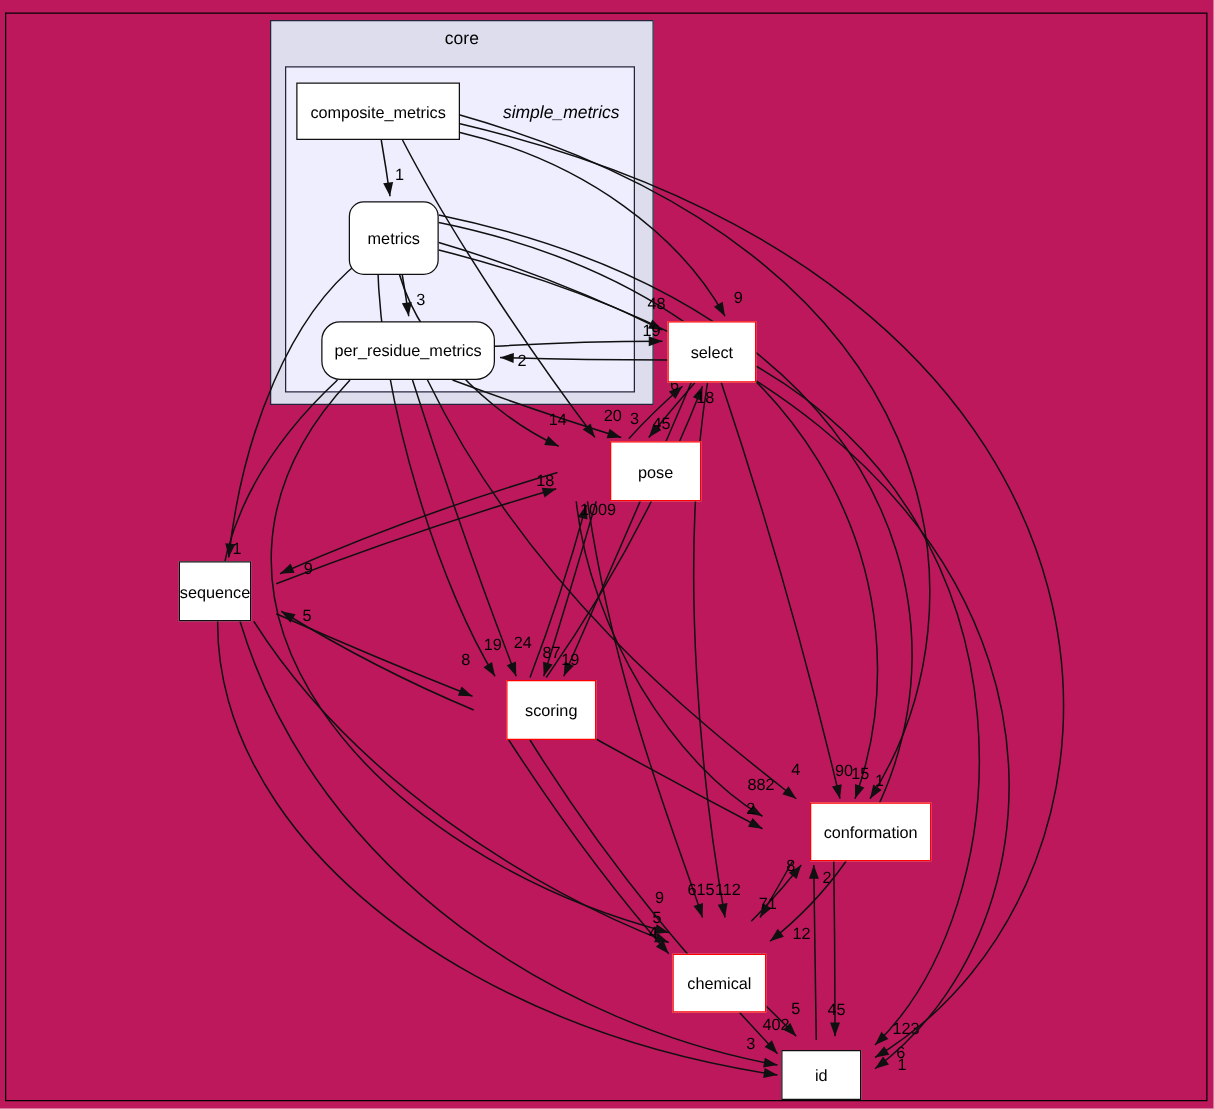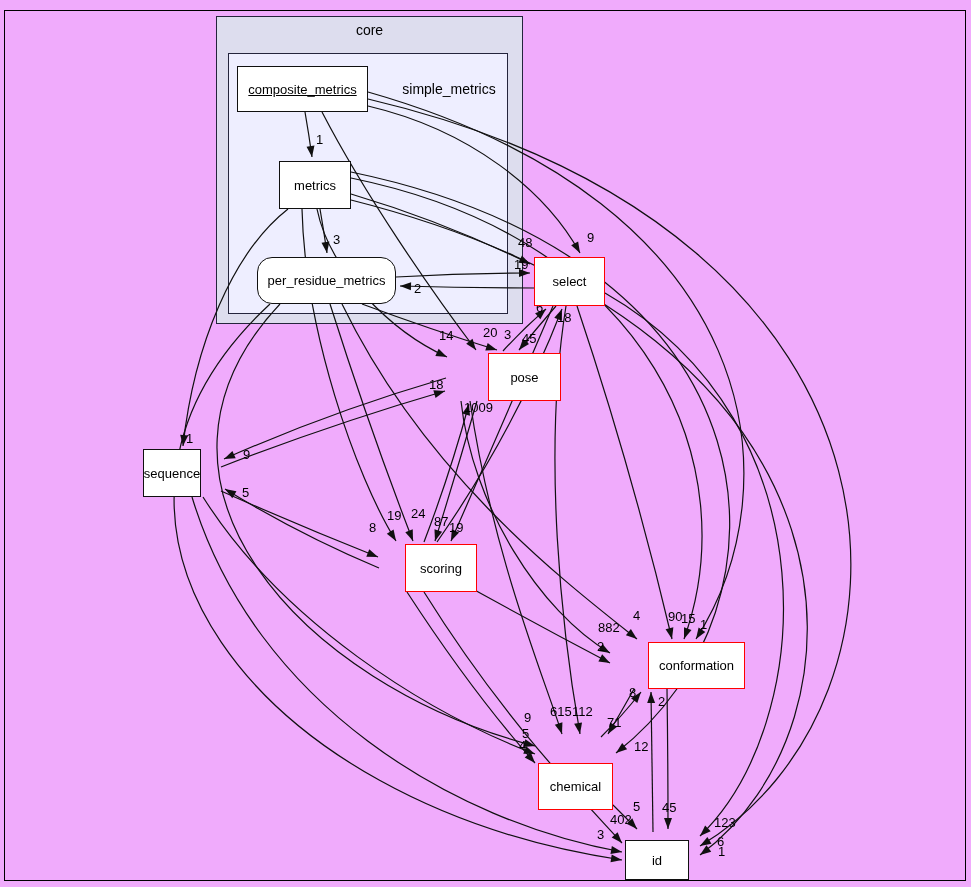--- a/index.html
+++ b/index.html
@@ -1,23 +1,23 @@
 <!DOCTYPE html>
 <html><head>
 <meta charset="utf-8">
 <style>
   html,body{margin:0;padding:0;background:#ffffff;font-family:"Liberation Sans",sans-serif;}
-  #canvas{position:relative;width:971px;height:887px;background:#f0abfc;overflow:hidden;}
+  #canvas{position:relative;width:971px;height:887px;background:#be185d;overflow:hidden;}
   #frame{position:absolute;left:4px;top:10px;width:960px;height:869px;border:1px solid #000;}
   .cluster{position:absolute;box-sizing:border-box;}
   .cluster.outer{left:216px;top:16px;width:307px;height:308px;background:#ddddee;border:1px solid #24243c;}
   .cluster.inner{left:228px;top:53px;width:280px;height:261px;background:#eeeeff;border:1px solid #24243c;}
   .cluster-title{position:absolute;font-size:14px;color:#000;text-align:center;}
   .core-title{left:216px;top:22px;width:307px;}
-  .sm-title{left:384px;top:81px;width:130px;}
+  .sm-title{left:384px;top:81px;width:130px;font-style:italic;}
   #edges{position:absolute;left:0;top:0;}
   #nodes .node{position:absolute;box-sizing:border-box;background:#ffffff;border:1px solid #101010;
     display:flex;align-items:center;justify-content:center;font-size:13px;color:#000;cursor:pointer;}
   #nodes .node.red{border-color:#ff0000;}
   .edge-label{font-size:13px;fill:#000;}
 </style>
 </head>
 <body>
 
 <div id="canvas">
@@ -246,22 +246,22 @@
         <polygon points="700,846 707.3744391611278,836.910574987447 711.4904052045481,843.7705183931473" fill="#101010"></polygon>
         <text x="717" y="846" class="edge-label">6</text>
       </g>
       <g>
         <path d="M351,200 C885,335 875,725 700,855" fill="none" stroke="#101010" stroke-width="1.2"></path>
         <polygon points="700,855 706.4448863221486,845.2294605934687 711.2154783328493,851.6514113771043" fill="#101010"></polygon>
         <text x="718" y="856" class="edge-label">1</text>
       </g>
     </svg>
   <div id="nodes">
-      <div class="node" style="left: 237px; top: 66px; width: 131px; height: 46px; text-decoration: underline;">composite_metrics</div>
-      <div class="node" style="left: 279px; top: 161px; width: 72px; height: 48px;">metrics</div>
+      <div class="node" style="left: 237px; top: 66px; width: 131px; height: 46px;">composite_metrics</div>
+      <div class="node" style="left: 279px; top: 161px; width: 72px; height: 59px; border-radius: 12px;">metrics</div>
       <div class="node" style="left: 257px; top: 257px; width: 139px; height: 47px; border-radius: 15px;">per_residue_metrics</div>
       <div class="node red" style="left: 534px; top: 257px; width: 71px; height: 49px;">select</div>
       <div class="node red" style="left: 448px; top: 353px; width: 73px; height: 48px; margin-left: 40px;">pose</div>
       <div class="node" style="left: 143px; top: 449px; width: 58px; height: 48px;">sequence</div>
       <div class="node red" style="left: 381px; top: 544px; width: 72px; height: 48px; margin-left: 24px;">scoring</div>
       <div class="node red" style="left: 613px; top: 642px; width: 97px; height: 47px; margin-left: 35px;">conformation</div>
       <div class="node red" style="left: 538px; top: 737px; width: 75px; height: 47px; margin-top: 26px;">chemical</div>
       <div class="node" style="left: 625px; top: 840px; width: 64px; height: 40px;">id</div>
     </div>
 </div>

